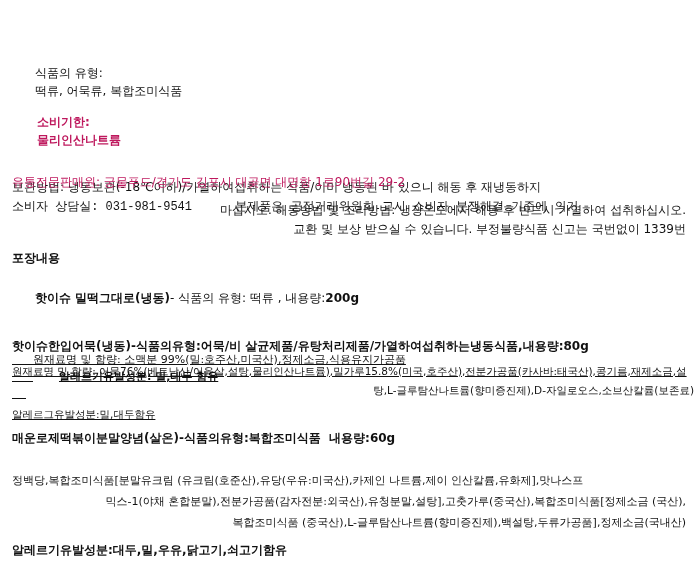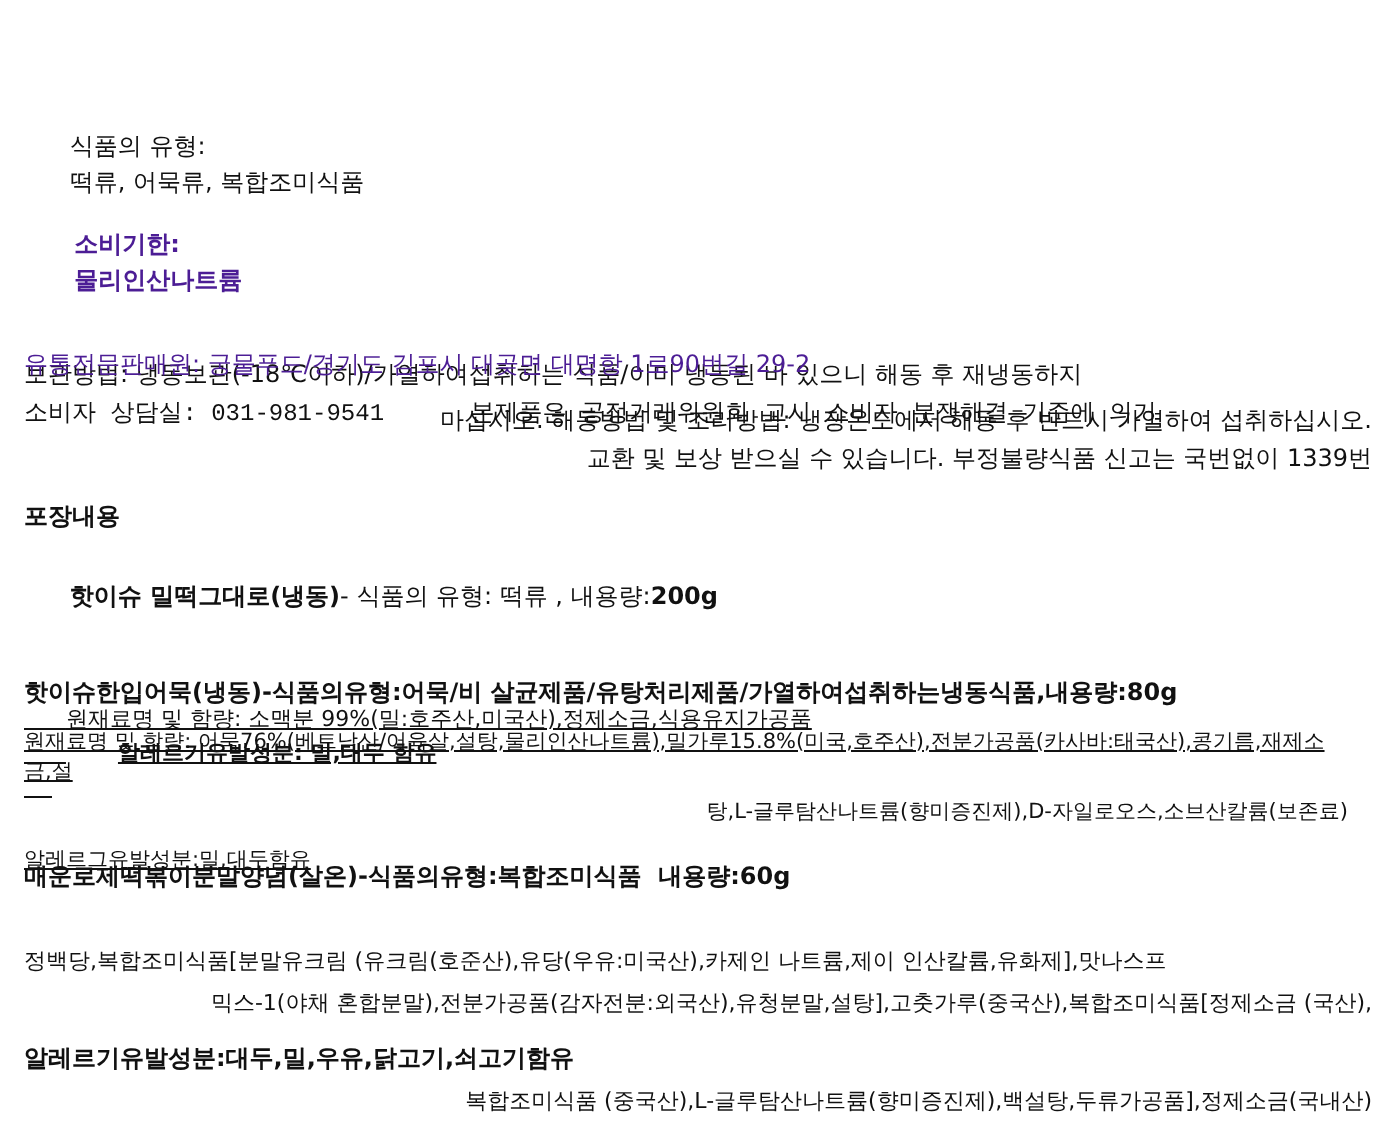--- a/index.html
+++ b/index.html
@@ -24,24 +24,24 @@
     padding: 16px 12px;
   }
   .line { white-space: pre-wrap; }
 
   
   .sec-type      { position: absolute; top: 45px;  left: 12px; right: 12px; }
   .sec-expiry    { position: absolute; top: 94px;  left: 12px; right: 12px; }
   .sec-seller    { position: absolute; top: 173px; left: 12px; right: 12px; }
   .sec-contents  { position: absolute; top: 249px; left: 12px; right: 12px; font-family: Liberation Serif, serif; }
   .sec-item1     { position: absolute; top: 270px; left: 12px; right: 12px; }
-  .sec-item2     { position: absolute; top: 337px; left: 12px; right: 24px; }
+  .sec-item2     { position: absolute; top: 337px; left: 12px; right: 4px; }
   .sec-item3     { position: absolute; top: 429px; left: 12px; right: 12px; }
 
-  .t-red    { color: #4c1d95; }
+  .t-red    { color: #be185d; }
   .bold     { font-weight: bold; }
   .small    { font-size: 11px; }
   .tiny     { font-size: 10.5px; line-height: 1.5; }
   .mt4  { margin-top: 4px; text-align: right; }
   .mt6  { margin-top: 6px; font-family: Liberation Mono, monospace; }
   .mt8  { margin-top: 8px; text-decoration: underline; }
   .mt10 { margin-top: 10px; }
   .mt12 { margin-top: 24px; }
 </style>
 </head>
@@ -89,17 +89,17 @@
     <div class="line bold">핫이슈한입어묵(냉동)-식품의유형:어묵/비 살균제품/유탕처리제품/가열하여섭취하는냉동식품,내용량:80g</div>
     <div class="line tiny mt8">원재료명 및 함량: 어묵76%(베트남산/어육살,설탕,물리인산나트륨),밀가루15.8%(미국,호주산),전분가공품(카사바:태국산),콩기름,재제소금,설</div>
     <div class="line tiny mt4">탕,L-글루탐산나트륨(향미증진제),D-자일로오스,소브산칼륨(보존료)</div>
     <div class="line tiny mt8">알레르그유발성분:밀,대두함유</div>
   </div>
 
   <div class="sec-item3">
     <div class="line bold">매운로제떡볶이분말양념(살온)-식품의유형:복합조미식품  내용량:60g</div>
     <div class="line small mt12">정백당,복합조미식품[분말유크림 (유크림(호준산),유당(우유:미국산),카제인 나트륨,제이 인산칼륨,유화제],맛나스프</div>
     <div class="line small mt4">믹스-1(야채 혼합분말),전분가공품(감자전분:외국산),유청분말,설탕],고춧가루(중국산),복합조미식품[정제소금 (국산),</div>
+    <div class="line small mt4">복합조미식품 (중국산),L-글루탐산나트륨(향미증진제),백설탕,두류가공품],정제소금(국내산)</div>
     <div class="line bold mt10">알레르기유발성분:대두,밀,우유,닭고기,쇠고기함유</div>
-    <div class="line small mt4">복합조미식품 (중국산),L-글루탐산나트륨(향미증진제),백설탕,두류가공품],정제소금(국내산)</div>
   </div>
 
 </div>
 
 </body></html>

